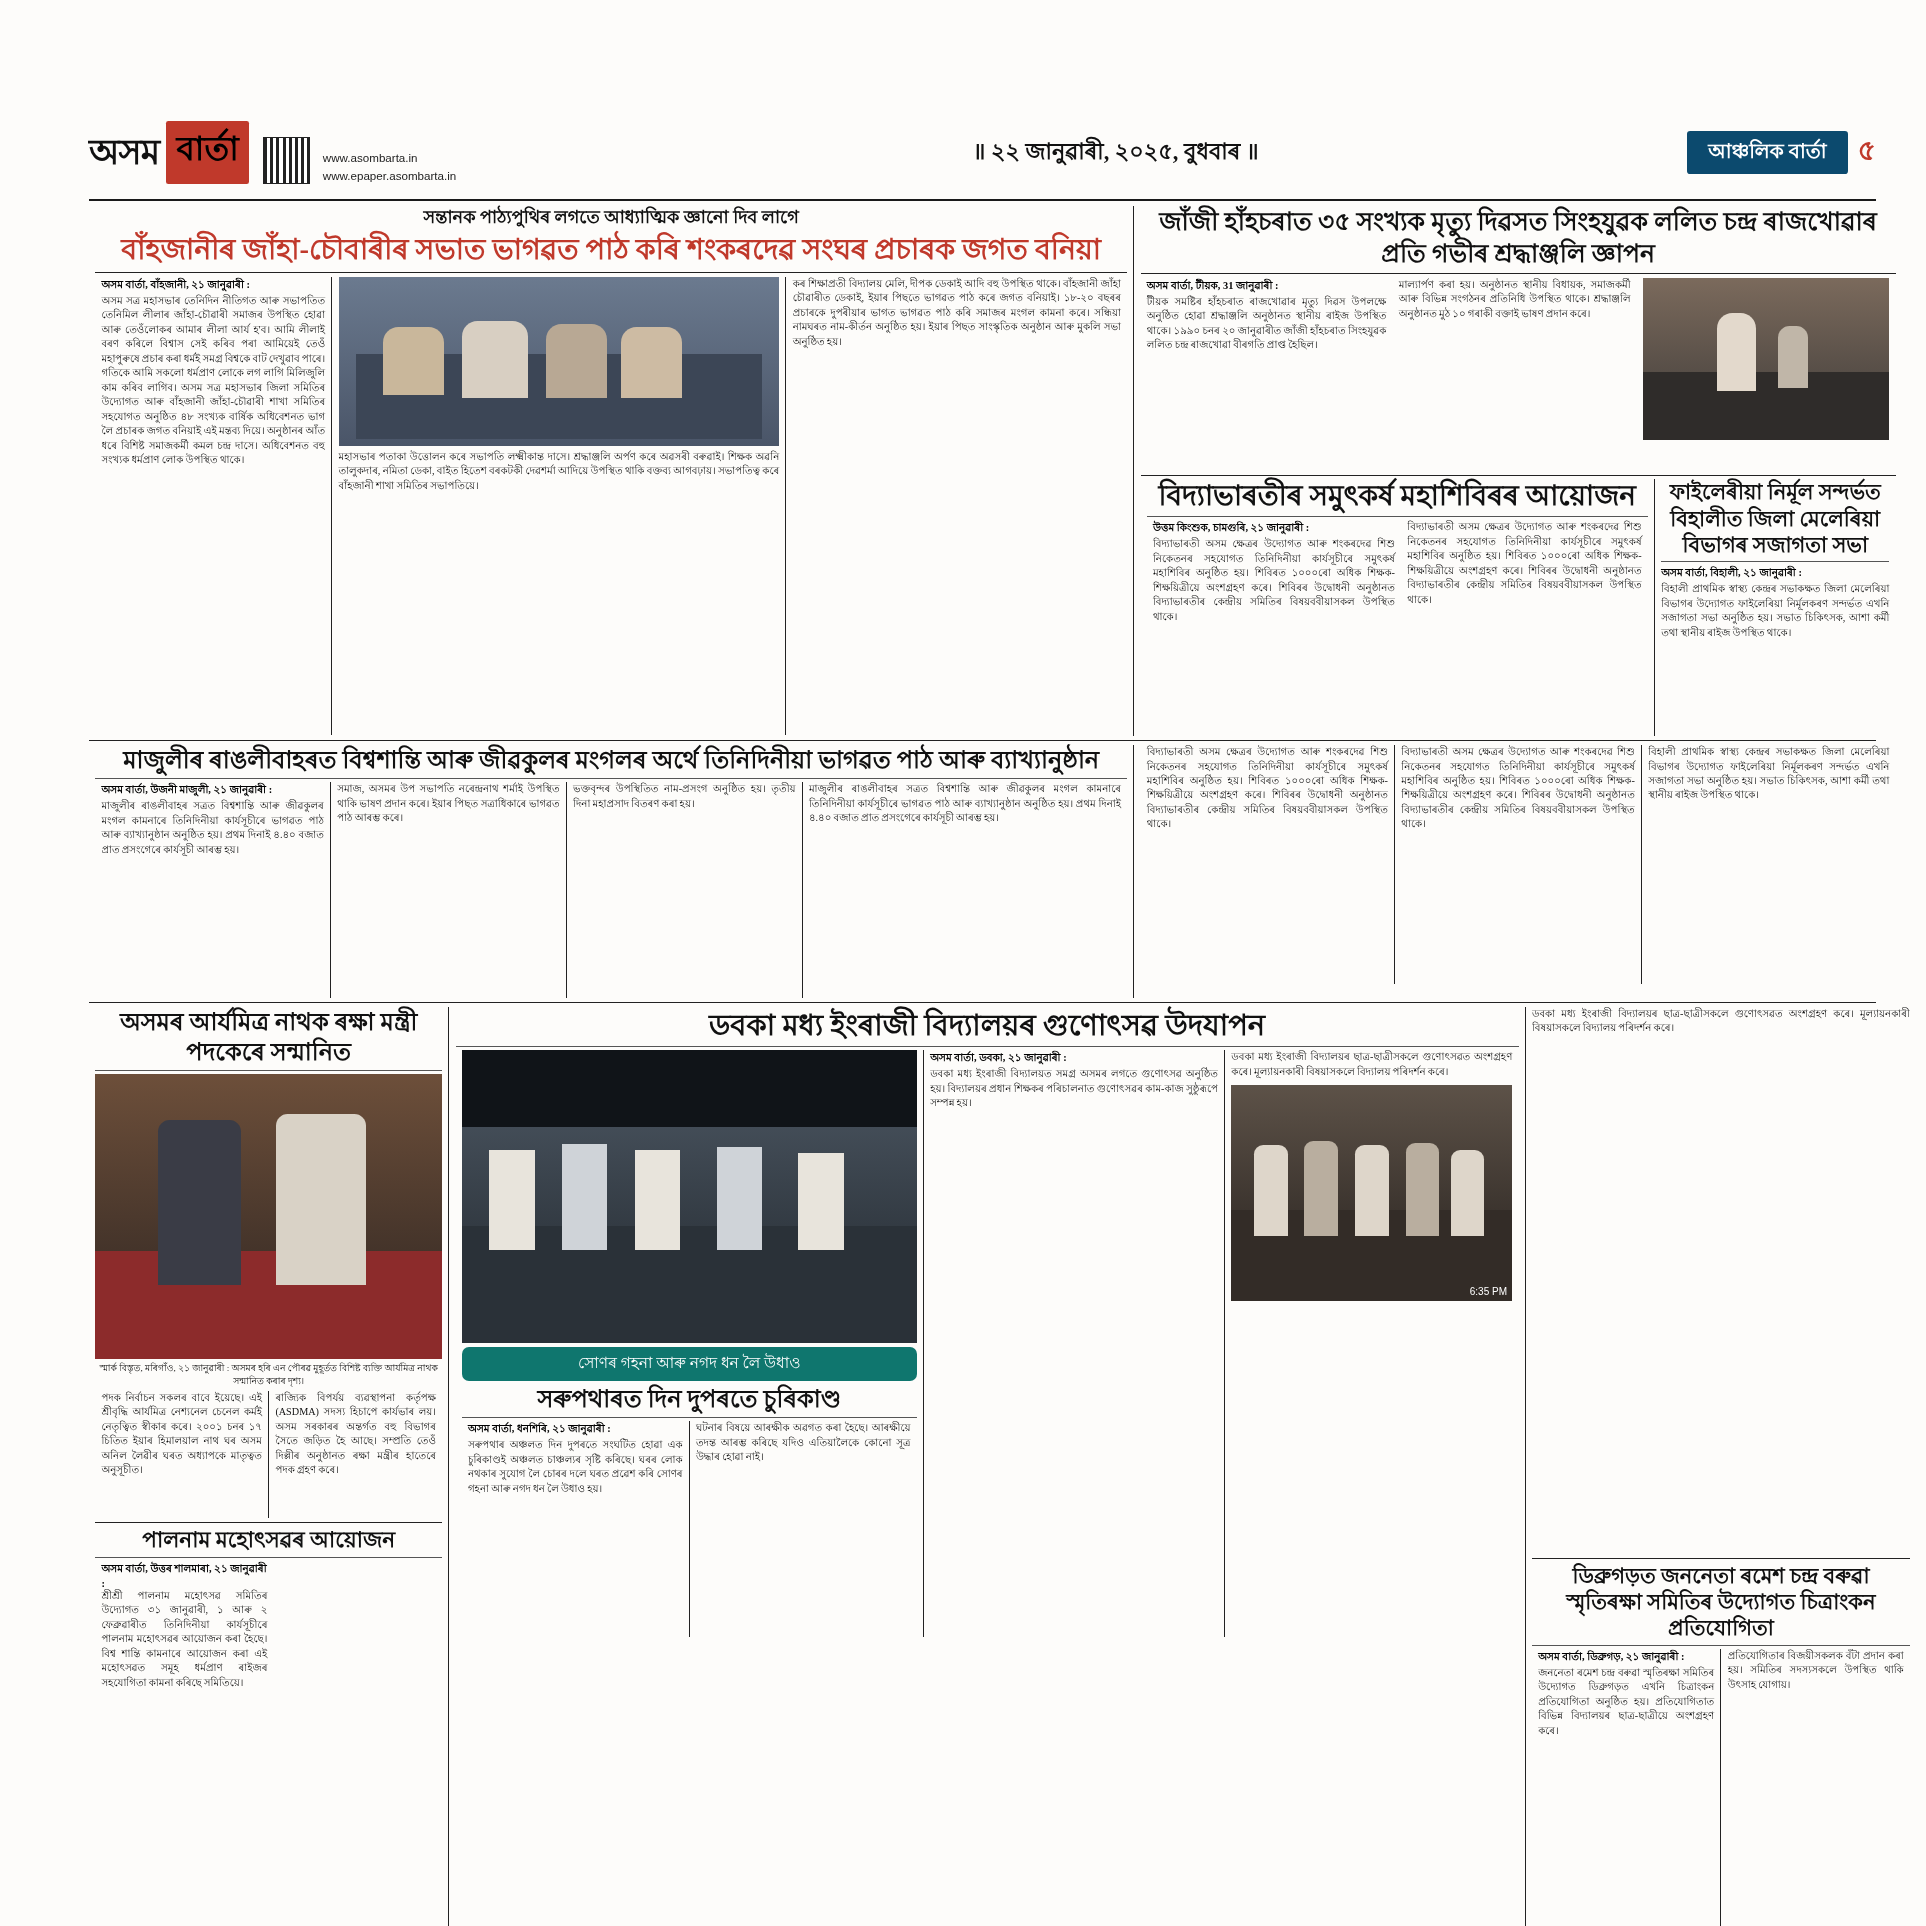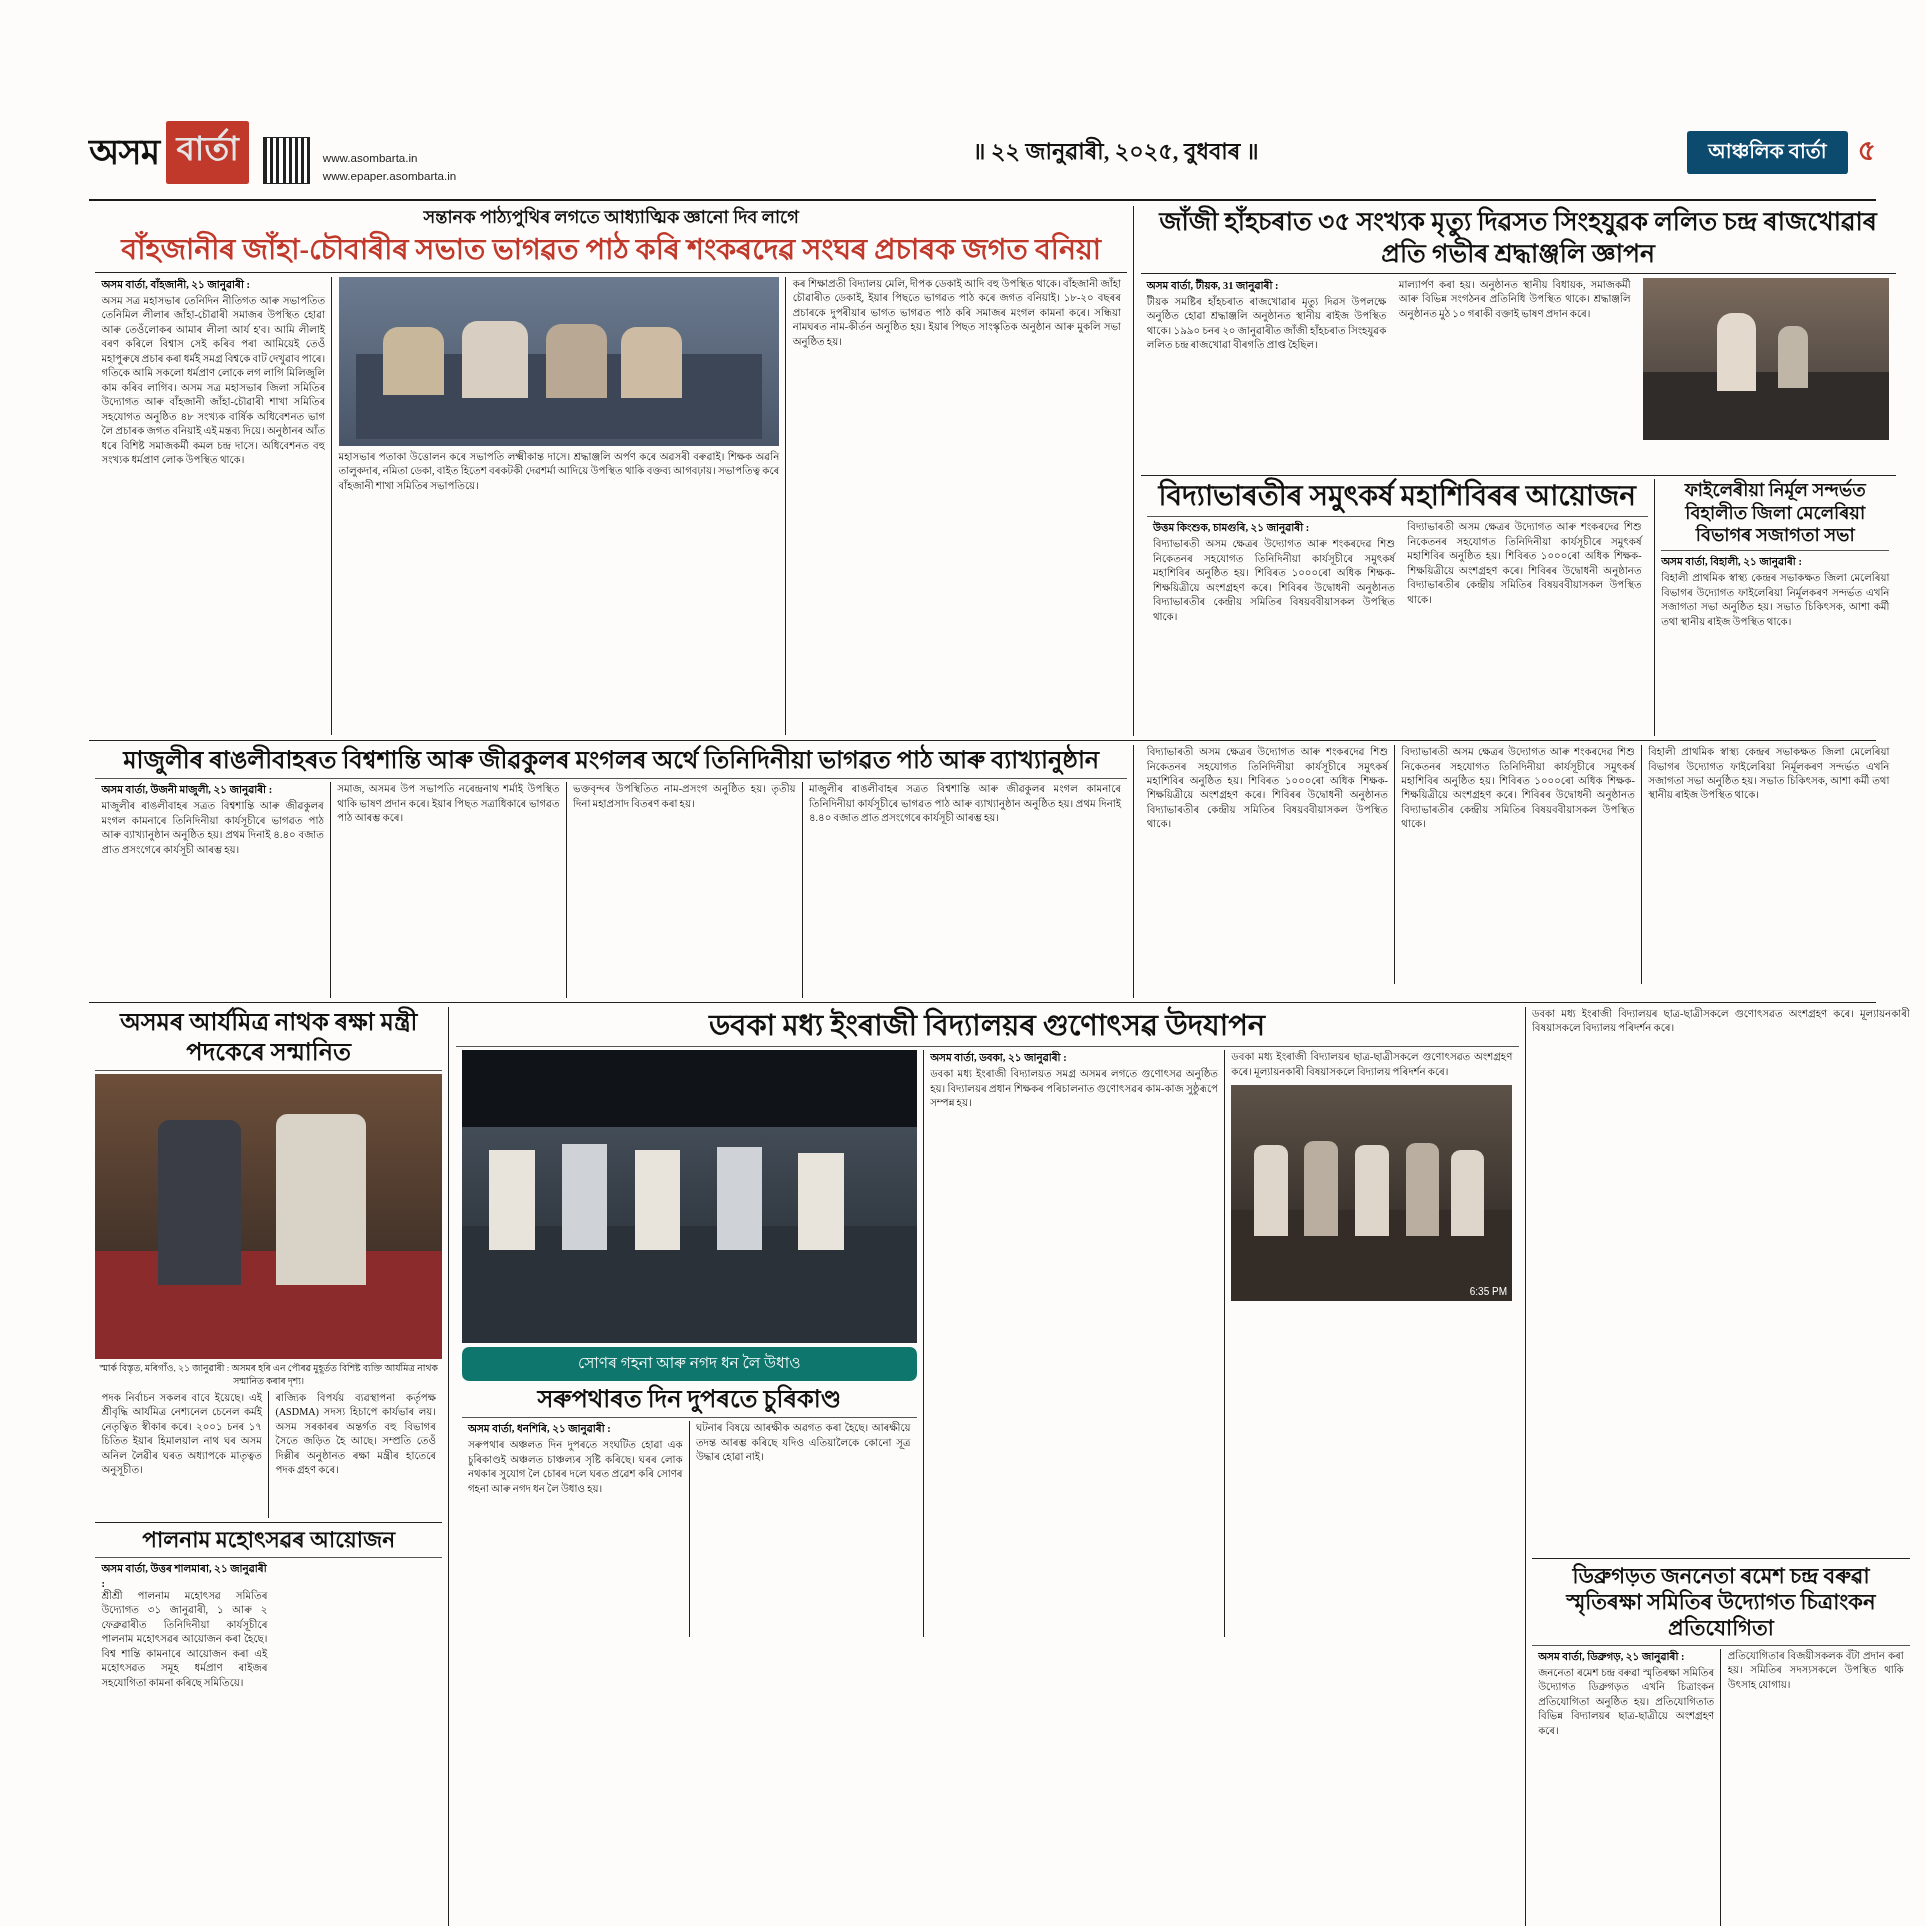--- a/index.html
+++ b/index.html
@@ -10,21 +10,21 @@
     box-sizing:border-box;padding:0;overflow:hidden;
   }
   .sheet{
     position:absolute;left:89px;top:116px;width:1787px;height:2573px;
   }
   
   .masthead{display:flex;align-items:center;height:73px;border-bottom:2.3px solid #1a1a1a;padding-bottom:10px;}
   .logo-wrap{display:flex;align-items:flex-end;gap:7px;min-width:455px;}
   .logo-asam{font-family:"Liberation Sans",sans-serif;font-weight:bold;font-size:35px;color:#111;letter-spacing:-0.8px;}
   .logo-barta{
-    font-family:"Liberation Sans",sans-serif;font-weight:bold;font-size:33px;color:#e5e5e5;
+    font-family:"Liberation Sans",sans-serif;font-weight:bold;font-size:33px;color:#000000;
     background:#c0392b;padding:2.3px 10px 4.6px 10px;border-radius:2.3px;
   }
   .qr{width:45px;height:45px;background:
      repeating-linear-gradient(90deg,#222 0 3.1px,#fff 3.1px 6.2px),
      repeating-linear-gradient(0deg,rgba(0,0,0,.85) 0 3.1px,rgba(255,255,255,0) 3.1px 6.2px);
      border:1.5px solid #222;margin-left:7.7px;}
   .siteurls{font-family:"Liberation Sans",sans-serif;font-size:11.6px;line-height:1.5;color:#222;margin-left:5.4px;}
   .masthead-date{flex:1;text-align:center;font-size:22.3px;font-weight:bold;color:#111;}
   .masthead-right{display:flex;align-items:center;gap:10px;}
   .section-badge{
@@ -133,21 +133,21 @@
             <div style="width:247px;" class="colpad">
               <span class="byline">উত্তম কিংশুক, চামগুৰি, ২১ জানুৱাৰী :</span>
               <div class="col-text">বিদ্যাভাৰতী অসম ক্ষেত্ৰৰ উদ্যোগত আৰু শংকৰদেৱ শিশু নিকেতনৰ সহযোগত তিনিদিনীয়া কাৰ্যসূচীৰে সমুৎকৰ্ষ মহাশিবিৰ অনুষ্ঠিত হয়। শিবিৰত ১০০০ৰো অধিক শিক্ষক-শিক্ষয়িত্ৰীয়ে অংশগ্ৰহণ কৰে। শিবিৰৰ উদ্বোধনী অনুষ্ঠানত বিদ্যাভাৰতীৰ কেন্দ্ৰীয় সমিতিৰ বিষয়ববীয়াসকল উপস্থিত থাকে।</div>
             </div>
             <div style="width:239px;" class="colpad">
               <div class="col-text">বিদ্যাভাৰতী অসম ক্ষেত্ৰৰ উদ্যোগত আৰু শংকৰদেৱ শিশু নিকেতনৰ সহযোগত তিনিদিনীয়া কাৰ্যসূচীৰে সমুৎকৰ্ষ মহাশিবিৰ অনুষ্ঠিত হয়। শিবিৰত ১০০০ৰো অধিক শিক্ষক-শিক্ষয়িত্ৰীয়ে অংশগ্ৰহণ কৰে। শিবিৰৰ উদ্বোধনী অনুষ্ঠানত বিদ্যাভাৰতীৰ কেন্দ্ৰীয় সমিতিৰ বিষয়ববীয়াসকল উপস্থিত থাকে।</div>
             </div>
           </div>
         </div>
         <div style="width:247px;" class="colpad vline">
-          <div class="hl-black" style="font-size:18px;line-height:1.25;text-align:center;">ফাইলেৰীয়া নিৰ্মূল সন্দৰ্ভত বিহালীত জিলা মেলেৰিয়া বিভাগৰ সজাগতা সভা</div>
+          <div class="hl-black" style="font-size:21px;line-height:1.25;text-align:center;">ফাইলেৰীয়া নিৰ্মূল সন্দৰ্ভত বিহালীত জিলা মেলেৰিয়া বিভাগৰ সজাগতা সভা</div>
           <div class="thin-rule"></div>
           <span class="byline">অসম বাৰ্তা, বিহালী, ২১ জানুৱাৰী :</span>
           <div class="col-text">বিহালী প্ৰাথমিক স্বাস্থ্য কেন্দ্ৰৰ সভাকক্ষত জিলা মেলেৰিয়া বিভাগৰ উদ্যোগত ফাইলেৰিয়া নিৰ্মূলকৰণ সন্দৰ্ভত এখনি সজাগতা সভা অনুষ্ঠিত হয়। সভাত চিকিৎসক, আশা কৰ্মী তথা স্থানীয় ৰাইজ উপস্থিত থাকে।</div>
         </div>
       </div>
     </div>
   </div>
 
   <div class="rule" style="border-top-width:1.9px;"></div>
 

